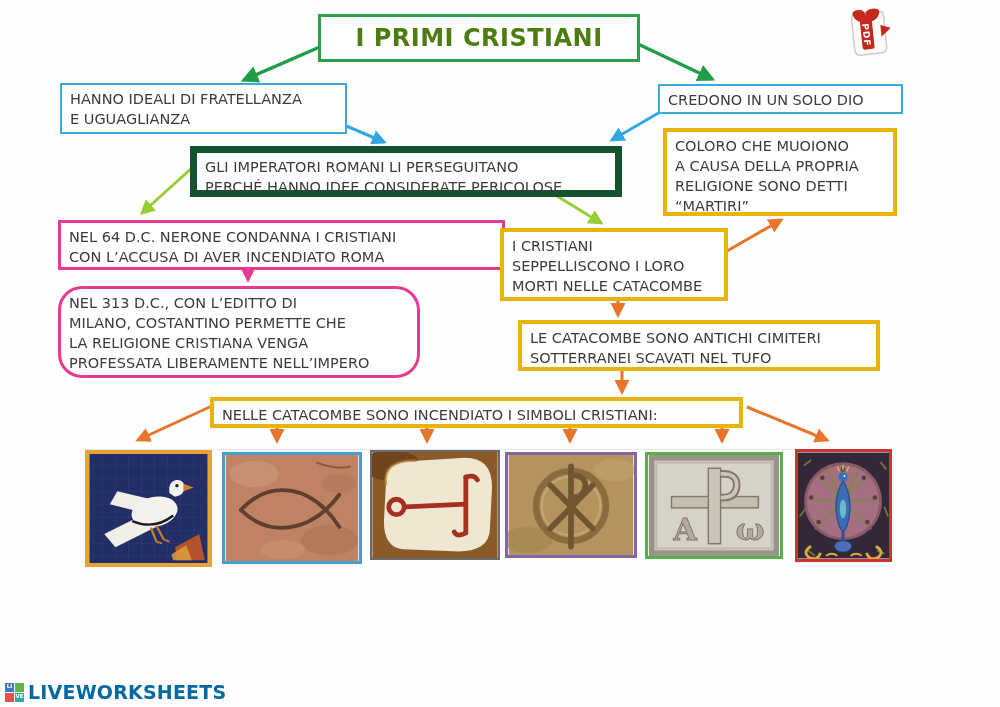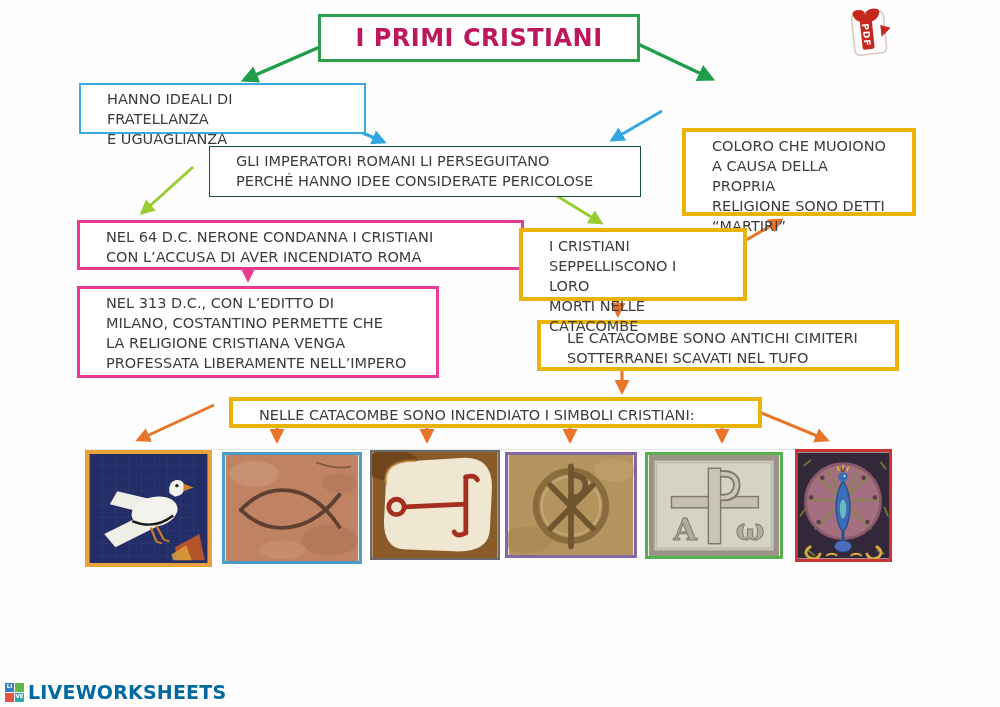--- a/index.html
+++ b/index.html
@@ -2,34 +2,34 @@
 <html><head>
 <meta charset="utf-8">
 <style>
   html,body{margin:0;padding:0;background:#ffffff;}
   #canvas{
     position:relative;width:1000px;height:707px;background:#fefefe;
     font-family:"DejaVu Sans","Liberation Sans",sans-serif;overflow:hidden;
   }
   .box{
     position:absolute;box-sizing:border-box;background:#ffffff;
-    color:#3c3c3c;font-size:14.5px;line-height:1.38;padding:4px 26px;
-    white-space:pre-line;z-index:3;margin-left:19px;
+    color:#3c3c3c;font-size:14.5px;line-height:1.38;padding:4px 8px;
+    white-space:pre-line;z-index:3;
   }
   .b-blue{border:2px solid #38aade;}
-  .b-lgreen{border:1px solid #14532d;}
+  .b-lgreen{border:7px solid #14532d;}
   .b-pink{border:3px solid #e83a90;}
   .b-orange{border:4px solid #eab308;}
   #title-box{
     position:absolute;left:318px;top:14px;width:322px;height:48px;
     box-sizing:border-box;border:3px solid #2da04a;background:#fff;
     display:flex;align-items:center;justify-content:center;z-index:3;
   }
   #title-box span{
-    color:#be185d;font-weight:bold;font-size:24px;letter-spacing:.5px;
+    color:#4d7c0f;font-weight:bold;font-size:24px;letter-spacing:.5px;
   }
   #edges{position:absolute;left:0;top:0;z-index:2;pointer-events:none;}
   .fig{position:absolute;box-sizing:border-box;overflow:hidden;z-index:3;background:#fff;}
   .fig svg{display:block;width:100%;height:100%;}
   #img-baseline{position:absolute;left:85px;top:449px;width:807px;height:1px;background:#e6e6e6;z-index:1;}
   #footer{position:absolute;left:5px;top:681px;height:22px;display:flex;align-items:center;z-index:3;}
   #lw-grid{width:19px;height:19px;display:grid;grid-template-columns:9px 9px;grid-template-rows:9px 9px;gap:1px;margin-right:4px;}
   #lw-grid .sq{display:flex;align-items:center;justify-content:center;color:#fff;font-size:5.5px;font-weight:bold;line-height:1;}
   .sq.c1{background:#3a7dbf;} .sq.c2{background:#62b54a;} .sq.c3{background:#e0534a;} .sq.c4{background:#2fa7a2;}
   #lw-word{color:#0369a1;font-weight:bold;font-size:19px;letter-spacing:.2px;}
@@ -75,29 +75,30 @@
     <line x1="722" y1="427" x2="722" y2="441" stroke="#e8752a" stroke-width="3" marker-end="url(#ah-orange)"></line>
     <line x1="747" y1="407" x2="827" y2="440" stroke="#e8752a" stroke-width="3" marker-end="url(#ah-orange)"></line>
   </svg>
 
   <div id="title-box">
     <span>I PRIMI CRISTIANI</span>
   </div>
 
   <div class="box b-blue" style="left:60px;top:83px;width:287px;height:51px;">HANNO IDEALI DI FRATELLANZA
 E UGUAGLIANZA</div>
+  <div class="box b-blue" style="left:658px;top:84px;width:245px;height:30px;">CREDONO IN UN SOLO DIO</div>
   <div class="box b-lgreen" style="left:190px;top:146px;width:432px;height:51px;">GLI IMPERATORI ROMANI LI PERSEGUITANO
 PERCHÉ HANNO IDEE CONSIDERATE PERICOLOSE</div>
   <div class="box b-orange" style="left:663px;top:128px;width:234px;height:88px;">COLORO CHE MUOIONO
 A CAUSA DELLA PROPRIA
 RELIGIONE SONO DETTI
 “MARTIRI”</div>
   <div class="box b-pink" style="left:58px;top:220px;width:447px;height:50px;">NEL 64 D.C. NERONE CONDANNA I CRISTIANI
 CON L’ACCUSA DI AVER INCENDIATO ROMA</div>
-  <div class="box b-pink" style="left:58px;top:286px;width:362px;height:92px;">NEL 313 D.C., CON L’EDITTO DI
+  <div class="box b-pink" style="left:58px;top:286px;width:362px;height:92px;border-radius:24px;">NEL 313 D.C., CON L’EDITTO DI
 MILANO, COSTANTINO PERMETTE CHE
 LA RELIGIONE CRISTIANA VENGA
 PROFESSATA LIBERAMENTE NELL’IMPERO</div>
   <div class="box b-orange" style="left:518px;top:320px;width:362px;height:51px;">LE CATACOMBE SONO ANTICHI CIMITERI
 SOTTERRANEI SCAVATI NEL TUFO</div>
   <div class="box b-orange" style="left:500px;top:228px;width:228px;height:73px;">I CRISTIANI
 SEPPELLISCONO I LORO
 MORTI NELLE CATACOMBE</div>
   <div class="box b-orange" style="left:210px;top:397px;width:533px;height:31px;">NELLE CATACOMBE SONO INCENDIATO I SIMBOLI CRISTIANI:</div>
 

